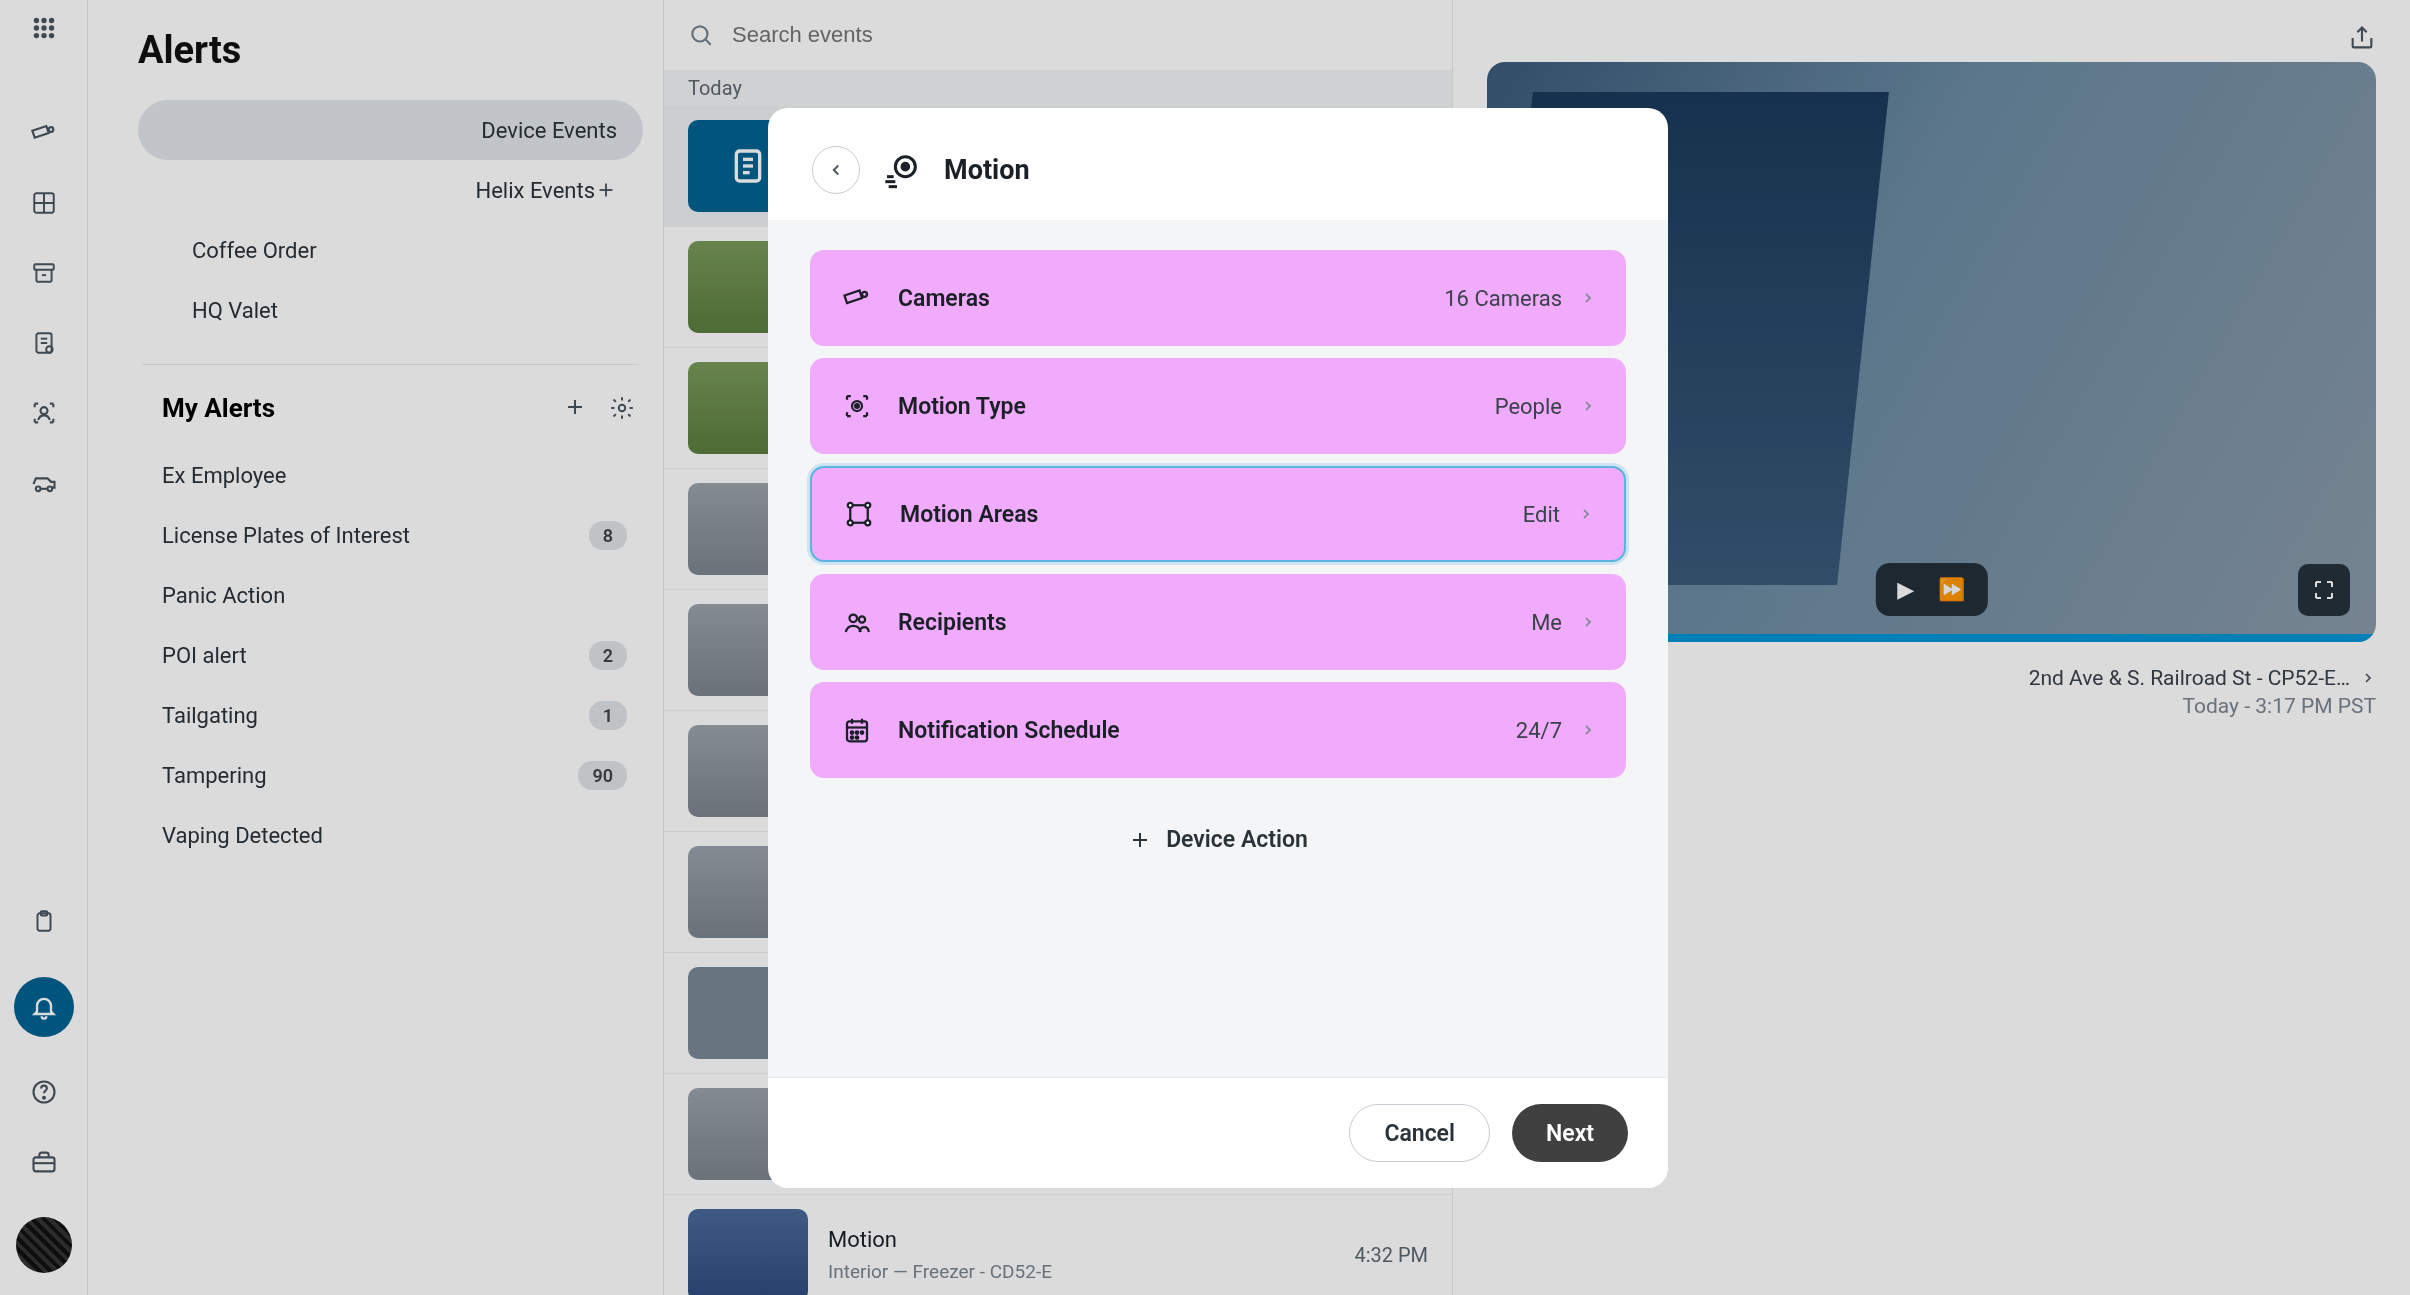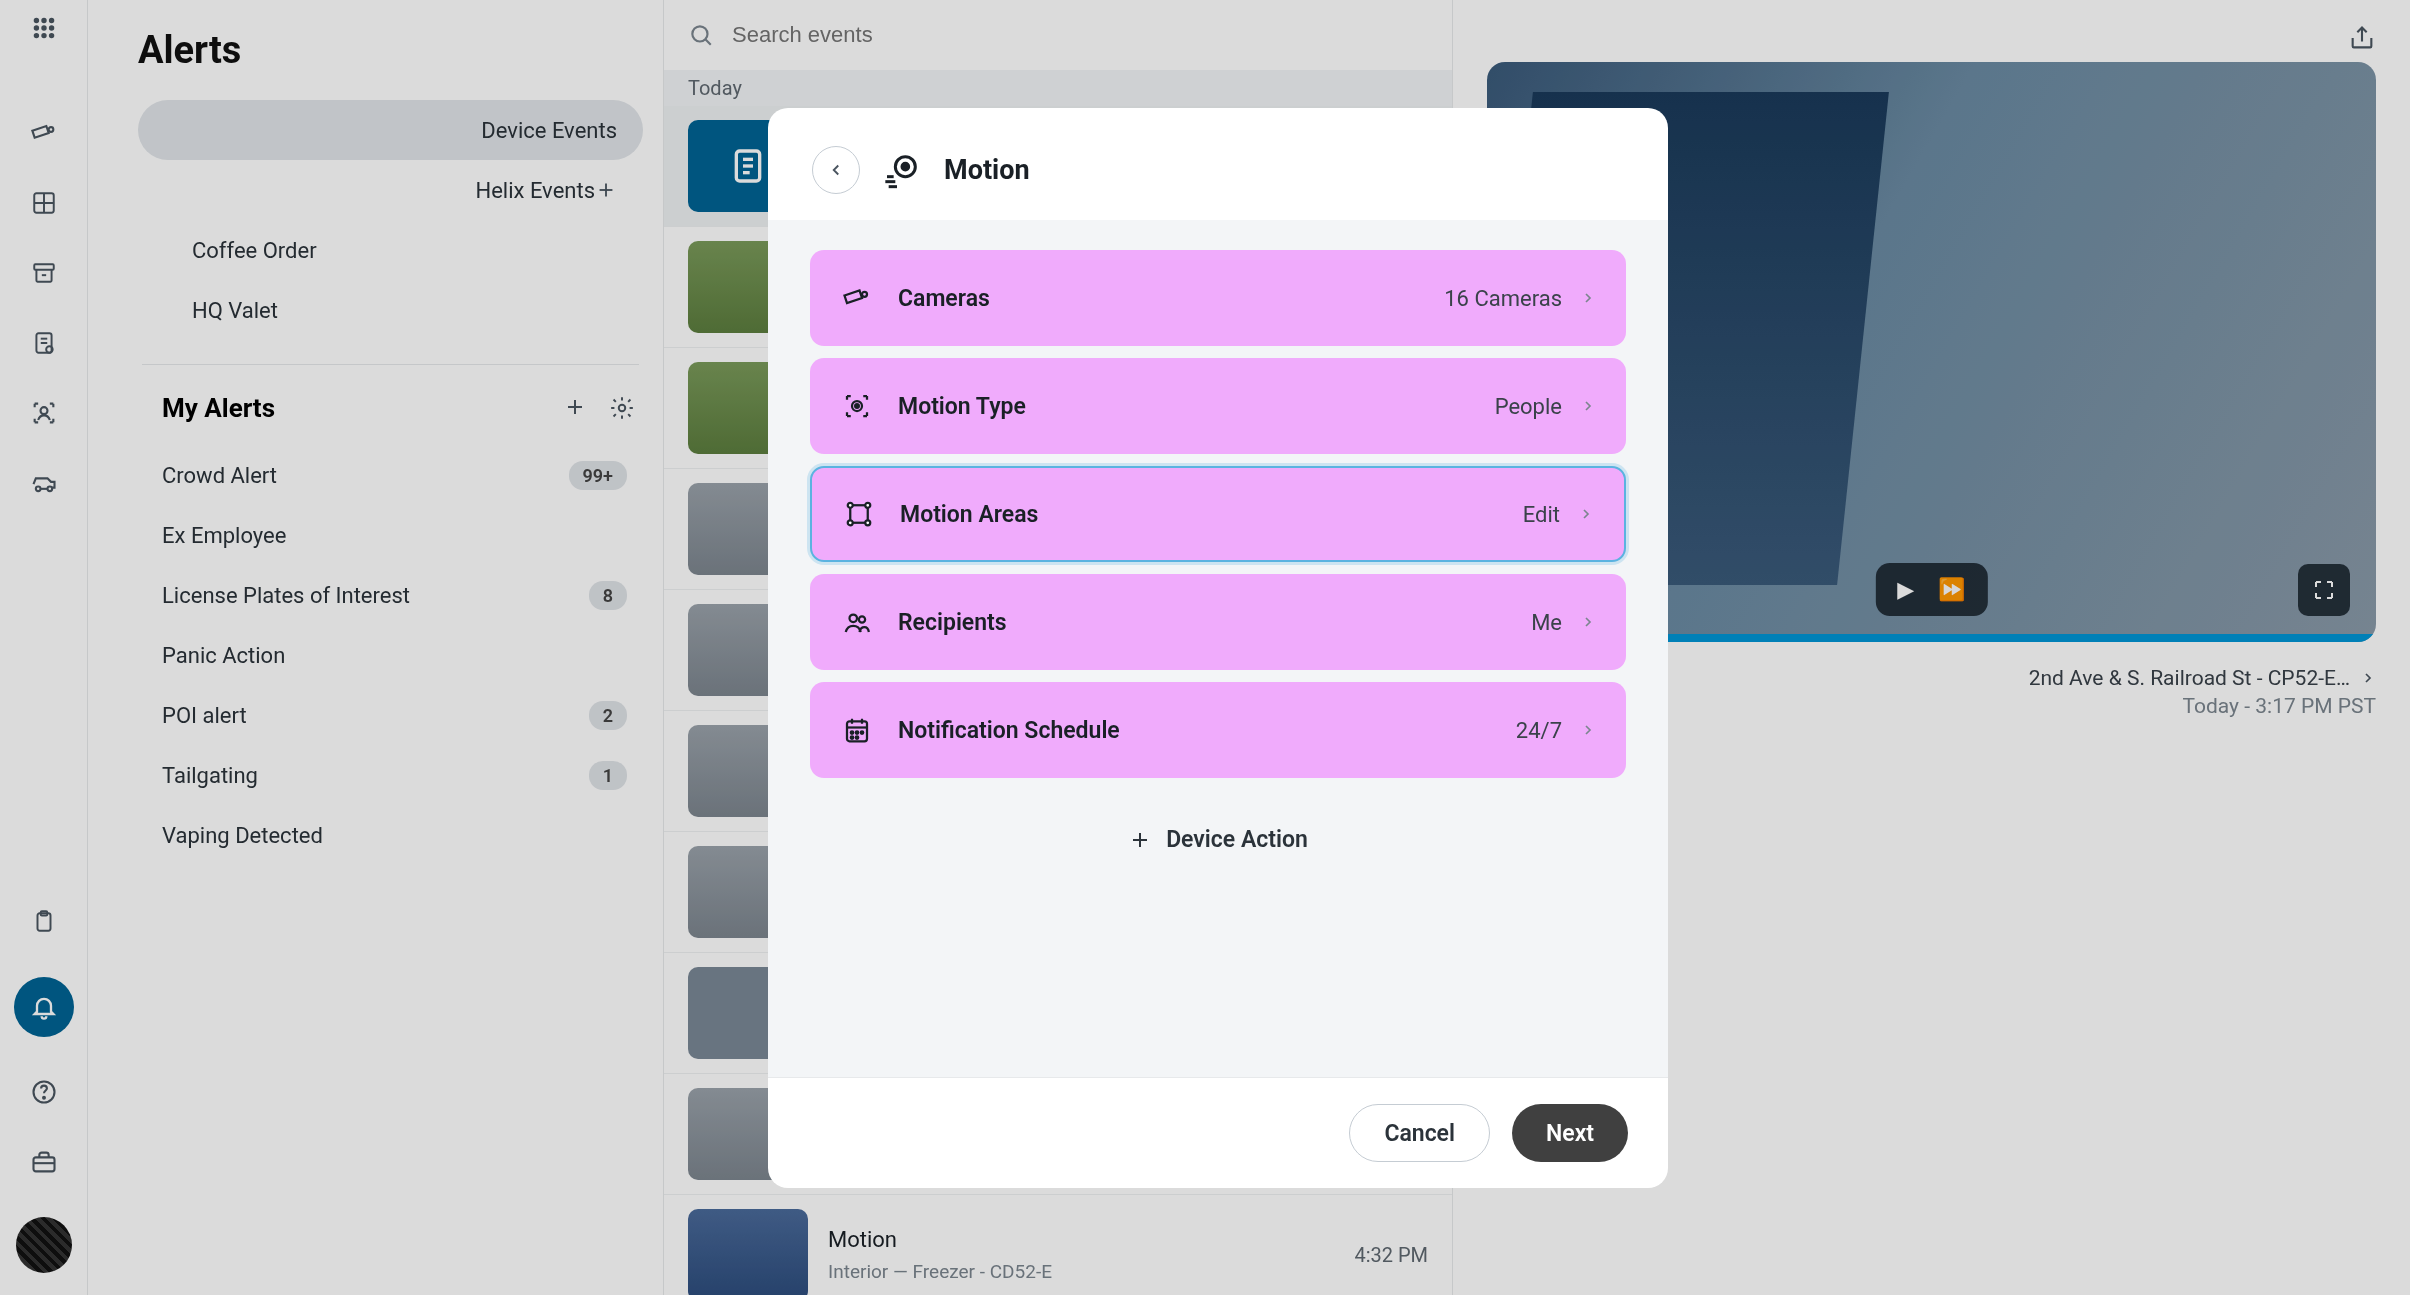--- a/index.html
+++ b/index.html
@@ -203,40 +203,40 @@
           </span>
         <span>
             <svg width="26" height="26" viewBox="0 0 24 24" fill="none" stroke="#4a5560" stroke-width="1.8">
               <circle cx="12" cy="12" r="3"></circle>
               <path d="M12 2v3M12 19v3M4.2 4.2l2.1 2.1M17.7 17.7l2.1 2.1M2 12h3M19 12h3M4.2 19.8l2.1-2.1M17.7 6.3l2.1-2.1"></path>
             </svg>
           </span>
       </div>
     </div>
     <div class="alert-row">
-        <span>Crowd Alert</span>
-        <span class="badge">99+</span>
-      </div>
-    <div class="alert-row">
         <span>Ex Employee</span>
       </div>
     <div class="alert-row">
         <span>License Plates of Interest</span>
         <span class="badge">8</span>
       </div>
     <div class="alert-row">
         <span>Panic Action</span>
       </div>
     <div class="alert-row">
         <span>POI alert</span>
         <span class="badge">2</span>
       </div>
     <div class="alert-row">
         <span>Tailgating</span>
         <span class="badge">1</span>
+      </div>
+    <div class="alert-row">
+        <span>Tampering</span>
+        <span class="badge">90</span>
       </div>
     <div class="alert-row">
         <span>Vaping Detected</span>
       </div>
   </div>
 
   <div class="events">
     <div class="search">
       <span>
           <svg width="26" height="26" viewBox="0 0 24 24" fill="none" stroke="#7b858e" stroke-width="2">

